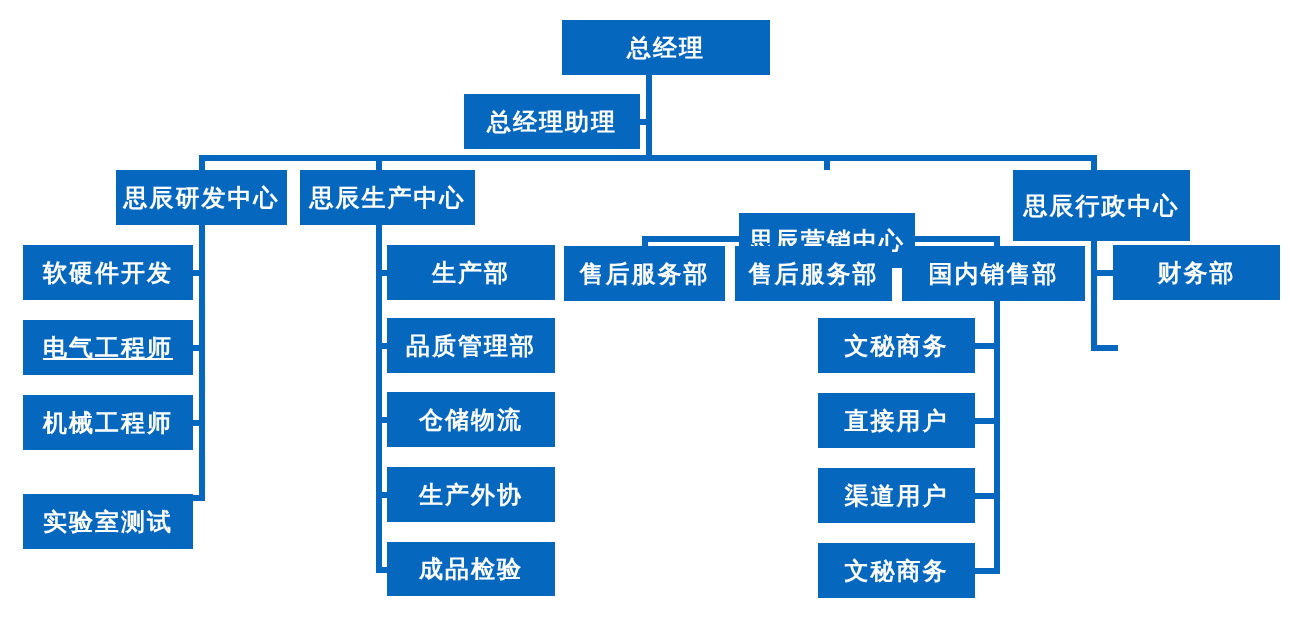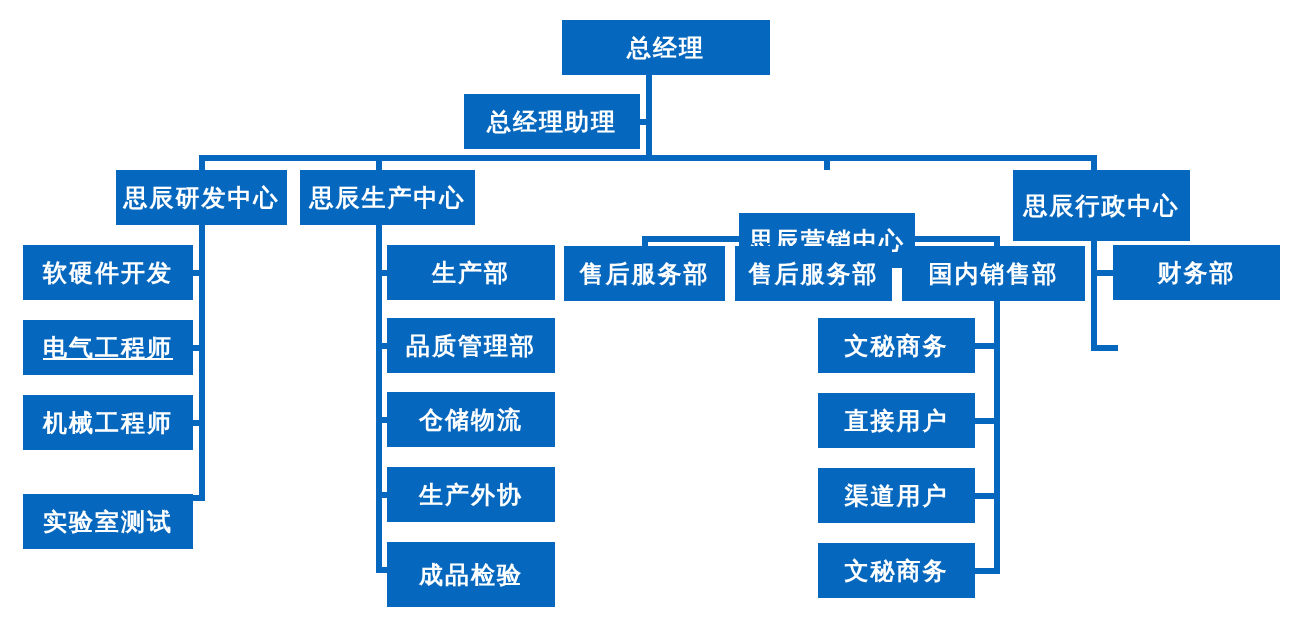--- a/index.html
+++ b/index.html
@@ -80,21 +80,21 @@
 
   <div class="node" style="left:23px; top:245px; width:170px; height:55px;">软硬件开发</div>
   <div class="node" style="left:23px; top:320px; width:170px; height:55px;text-decoration:underline;">电气工程师</div>
   <div class="node" style="left:23px; top:395px; width:170px; height:55px;">机械工程师</div>
   <div class="node" style="left:23px; top:470px; width:170px; height:55px;margin-top:24px;">实验室测试</div>
 
   <div class="node" style="left:387px; top:245px; width:168px; height:55px;">生产部</div>
   <div class="node" style="left:387px; top:318px; width:168px; height:55px;">品质管理部</div>
   <div class="node" style="left:387px; top:392px; width:168px; height:55px;">仓储物流</div>
   <div class="node" style="left:387px; top:467px; width:168px; height:55px;">生产外协</div>
-  <div class="node" style="left:387px; top:542px; width:168px; height:65px;">成品检验</div>
+  <div class="node" style="left:387px; top:542px; width:168px; height:54px;">成品检验</div>
 
   <div class="node" style="left:564px; top:246px; width:161px; height:55px;">售后服务部</div>
   <div class="node" style="left:735px; top:246px; width:157px; height:55px;">售后服务部</div>
   <div class="node" style="left:902px; top:246px; width:183px; height:55px;">国内销售部</div>
 
   <div class="node" style="left:818px; top:318px; width:157px; height:55px;">文秘商务</div>
   <div class="node" style="left:818px; top:393px; width:157px; height:55px;">直接用户</div>
   <div class="node" style="left:818px; top:468px; width:157px; height:55px;">渠道用户</div>
   <div class="node" style="left:818px; top:543px; width:157px; height:55px;">文秘商务</div>
 

